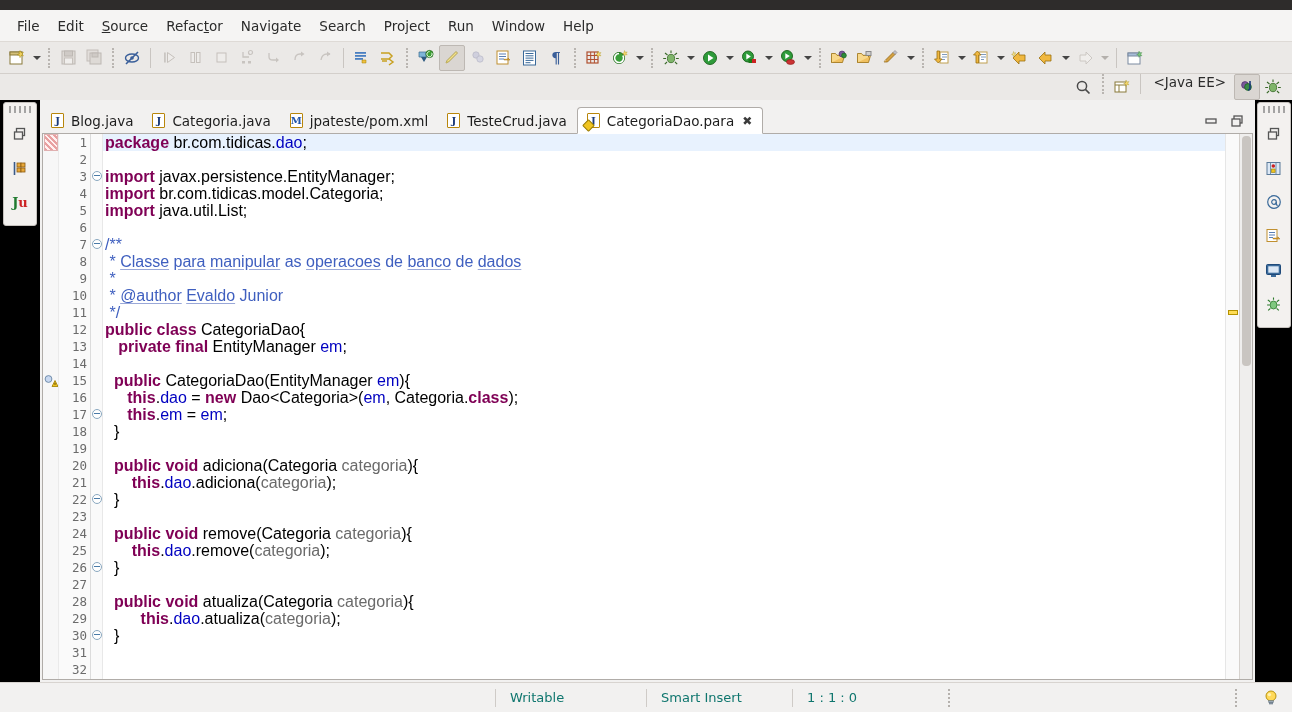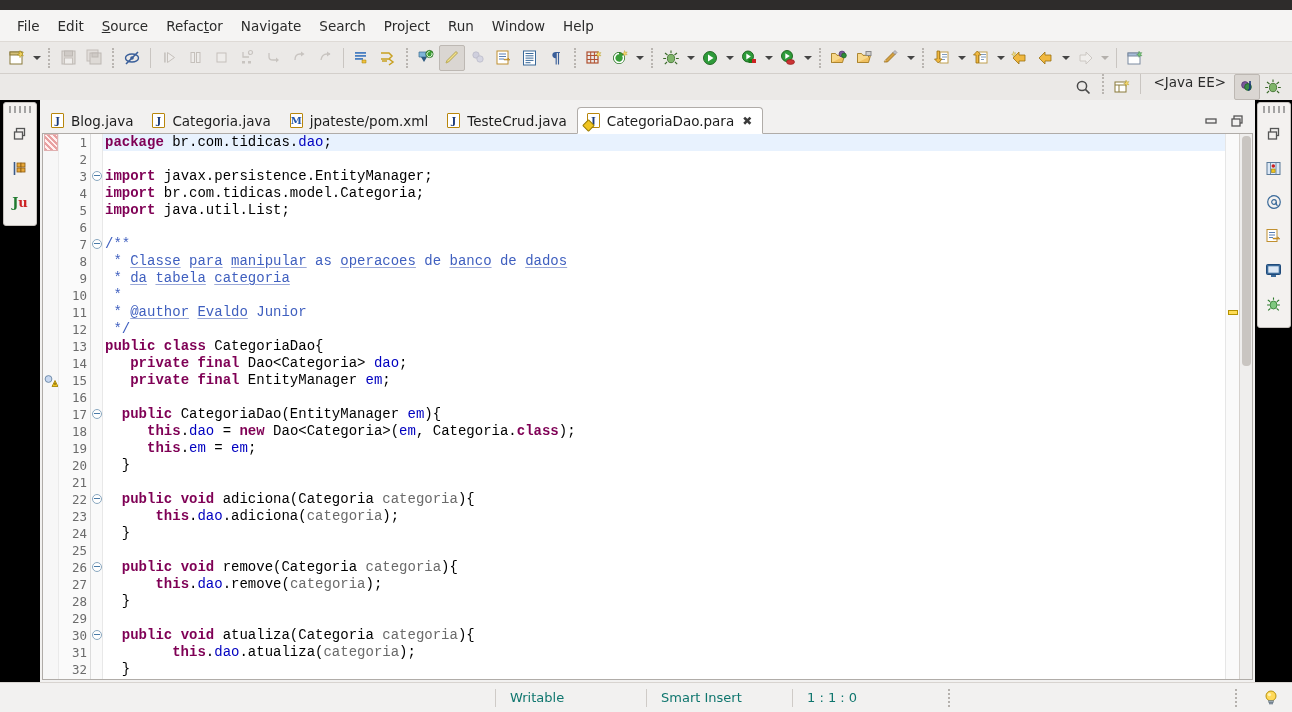--- a/index.html
+++ b/index.html
@@ -238,22 +238,22 @@
     border-radius: 50%;
     background: #fff;
   }
   .foldmark::after {
     content: ""; position: absolute;
     left: 1px; top: 3px; width: 6px; height: 1px; background: #4a7ba8;
   }
   .codepane {
     flex: 1; position: relative; overflow: hidden;
     background: #ffffff;
-    font-family: Liberation Mono, monospace;
-    font-size: 14px;
+    font-family: Liberation Sans, sans-serif;
+    font-size: 16px;
     min-width: 0;
   }
   .code-line {
     height: 17px; line-height: 17px;
     white-space: pre;
     padding-left: 2px;
     color: #000;
   }
   .code-line.cur { background: #e8f2fe; }
   .kw { color: #7f0055; font-weight: bold; }
@@ -773,26 +773,24 @@
 
         <div class="codepane">
             <div class="code-line cur"><span class="kw">package</span> br.com.tidicas.<span class="fld">dao</span>;</div>
             <div class="code-line">&nbsp;</div>
             <div class="code-line"><span class="kw">import</span> javax.persistence.EntityManager;</div>
             <div class="code-line"><span class="kw">import</span> br.com.tidicas.model.Categoria;</div>
             <div class="code-line"><span class="kw">import</span> java.util.List;</div>
             <div class="code-line">&nbsp;</div>
             <div class="code-line"><span class="jdoc">/**</span></div>
             <div class="code-line"><span class="jdoc"> * <span class="sp">Classe</span> <span class="sp">para</span> <span class="sp">manipular</span> as <span class="sp">operacoes</span> de <span class="sp">banco</span> de <span class="sp">dados</span></span></div>
-            <div class="code-line"><span class="jdoc"> * <span class="sp">da</span> <span class="sp">tabela</span> <span class="sp">categoria</span></span></div>
             <div class="code-line"><span class="jdoc"> *</span></div>
             <div class="code-line"><span class="jdoc"> * <span class="sp">@author</span> <span class="sp">Evaldo</span> Junior</span></div>
             <div class="code-line"><span class="jdoc"> */</span></div>
             <div class="code-line"><span class="kw">public</span> <span class="kw">class</span> CategoriaDao{</div>
-            <div class="code-line">   <span class="kw">private</span> <span class="kw">final</span> Dao&lt;Categoria&gt; <span class="fld">dao</span>;</div>
             <div class="code-line">   <span class="kw">private</span> <span class="kw">final</span> EntityManager <span class="fld">em</span>;</div>
             <div class="code-line">&nbsp;</div>
             <div class="code-line">  <span class="kw">public</span> CategoriaDao(EntityManager <span class="fld">em</span>){</div>
             <div class="code-line">     <span class="kw">this</span>.<span class="fld">dao</span> = <span class="kw">new</span> Dao&lt;Categoria&gt;(<span class="fld">em</span>, Categoria.<span class="kw">class</span>);</div>
             <div class="code-line">     <span class="kw">this</span>.<span class="fld">em</span> = <span class="fld">em</span>;</div>
             <div class="code-line">  }</div>
             <div class="code-line">&nbsp;</div>
             <div class="code-line">  <span class="kw">public</span> <span class="kw">void</span> adiciona(Categoria <span class="param">categoria</span>){</div>
             <div class="code-line">      <span class="kw">this</span>.<span class="fld">dao</span>.adiciona(<span class="param">categoria</span>);</div>
             <div class="code-line">  }</div>

